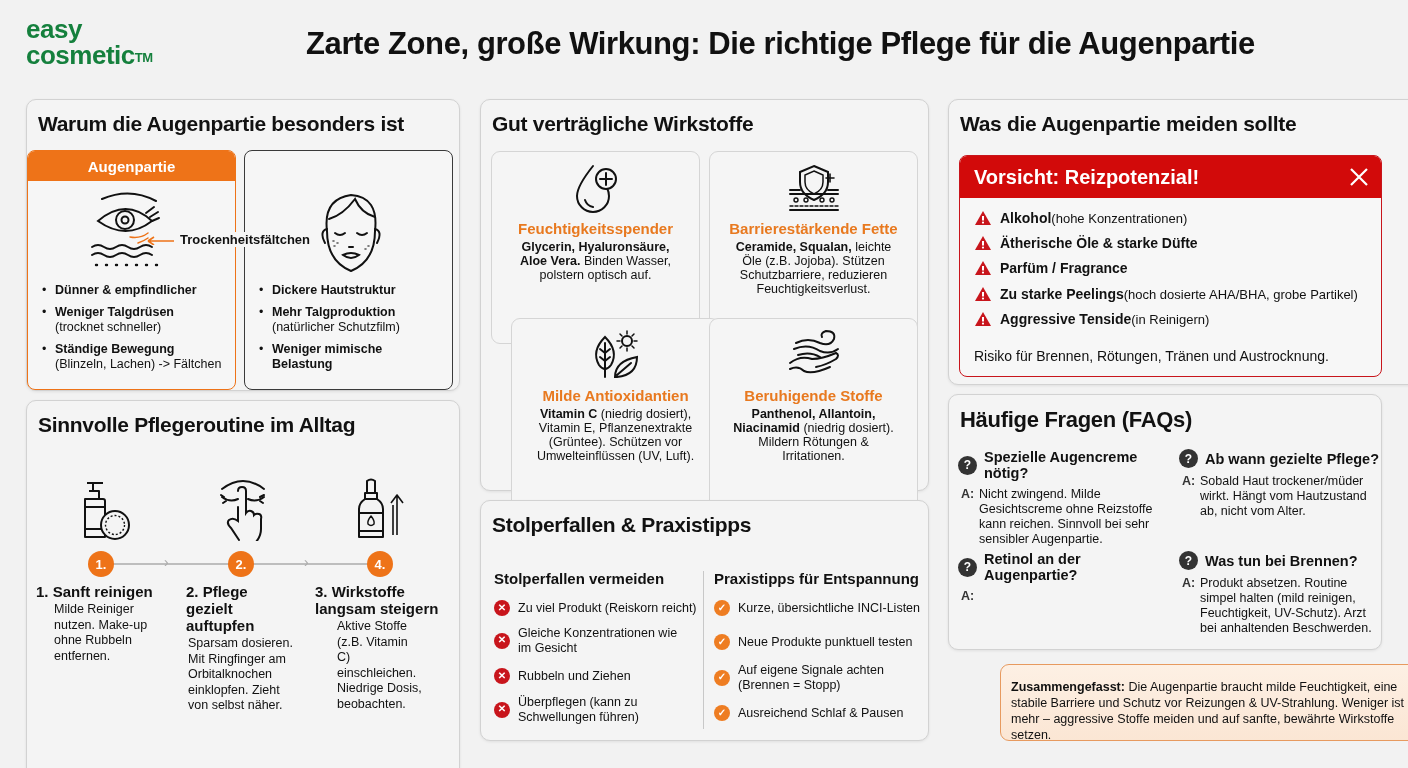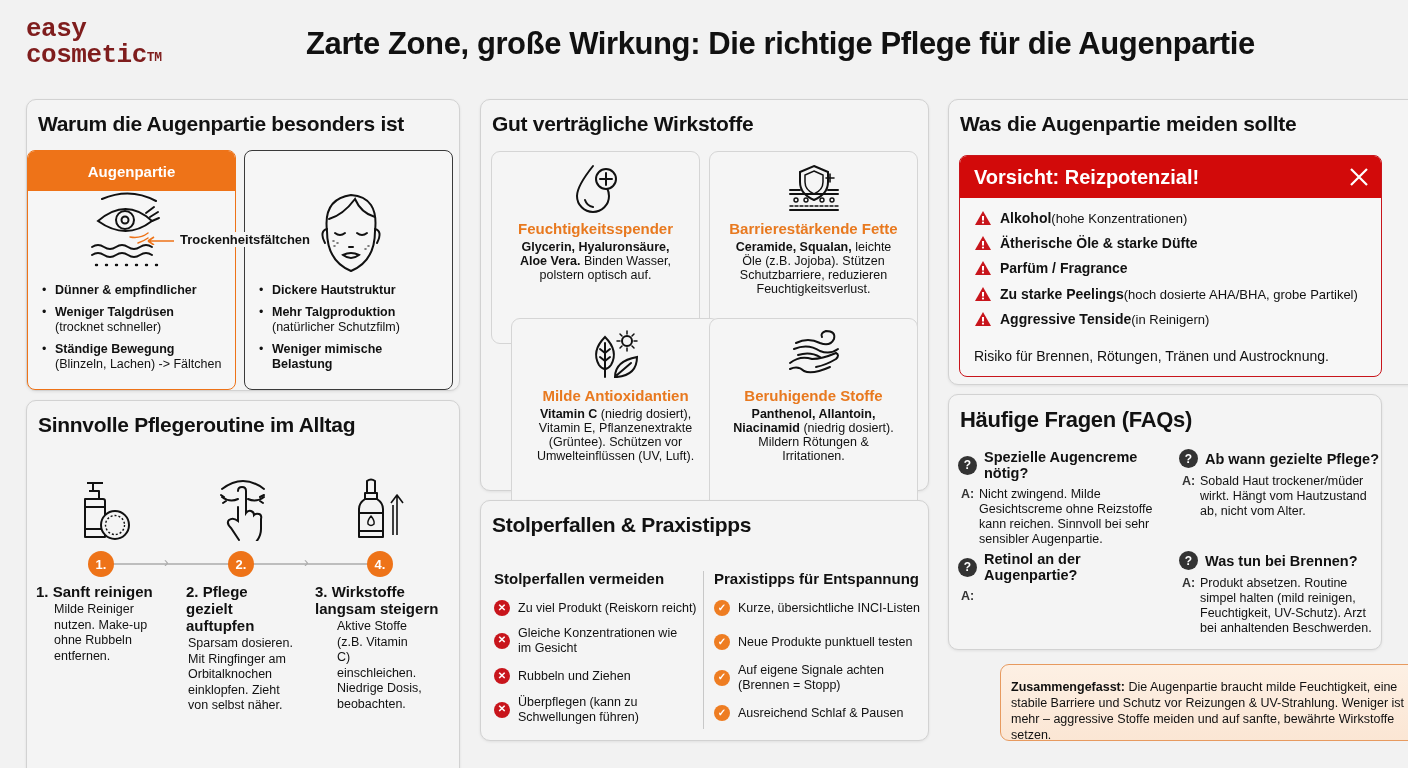--- a/index.html
+++ b/index.html
@@ -1,25 +1,25 @@
 <!DOCTYPE html>
 <html><head>
 <meta charset="utf-8">
 <style>
 *{box-sizing:border-box;margin:0;padding:0}
 html,body{width:1408px;height:768px;overflow:hidden;background:#f2f2f2;font-family:"Liberation Sans",sans-serif;color:#111}
 .abs{position:absolute}
-.logo{left:26px;top:16px;font-family:Liberation Mono, monospace;font-weight:bold;font-size:26px;line-height:26px;letter-spacing:-0.5px;color:#7f1d1d}
+.logo{left:26px;top:16px;font-family:Liberation Sans, sans-serif;font-weight:bold;font-size:26px;line-height:26px;letter-spacing:-0.5px;color:#15803d}
 .logo sup{font-size:13px;vertical-align:top;position:relative;top:3px}
 .main-title{left:306px;top:26px;font-size:31px;font-weight:bold;letter-spacing:-0.4px;color:#111}
 .card{position:absolute;background:#f4f4f4;border:1.5px solid #d2d2d2;border-radius:10px;box-shadow:0 1px 3px rgba(0,0,0,.08)}
 .card-title{position:absolute;left:11px;top:12px;font-size:21px;font-weight:bold;letter-spacing:-0.3px;color:#111}
 
 .cmp{position:absolute;top:50px;width:209px;height:240px;border-radius:8px;overflow:hidden;background:#f6f6f6}
-.cmp-head{height:40px;display:flex;align-items:center;justify-content:center;color:#fff;font-weight:bold;font-size:15px}
+.cmp-head{height:30px;display:flex;align-items:center;justify-content:center;color:#fff;font-weight:bold;font-size:15px}
 .cmp ul{list-style:none;position:absolute;left:14px;top:132px;font-size:12.5px;line-height:15px}
 .cmp li{margin-bottom:7px;padding-left:13px;position:relative}
 .cmp li::before{content:"•";position:absolute;left:0;top:0}
 .cmp li b{font-weight:bold}
 
 .step{position:absolute;width:130px;}
 .step-num{position:absolute;width:26px;height:26px;border-radius:50%;background:#ee7318;color:#fff;font-weight:bold;font-size:13px;display:flex;align-items:center;justify-content:center}
 .step-title{font-weight:bold;font-size:15px;line-height:17px}
 .step-desc{font-size:12.5px;line-height:15.5px;margin-top:2px}
 

